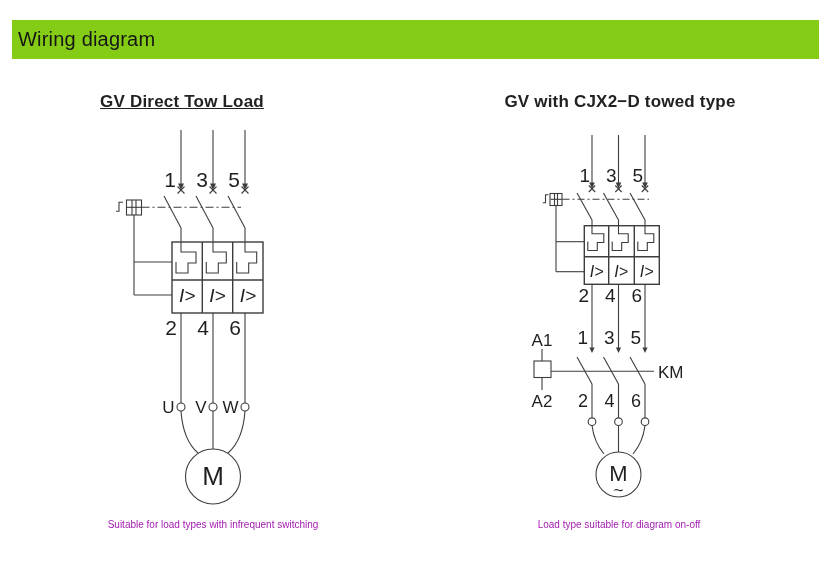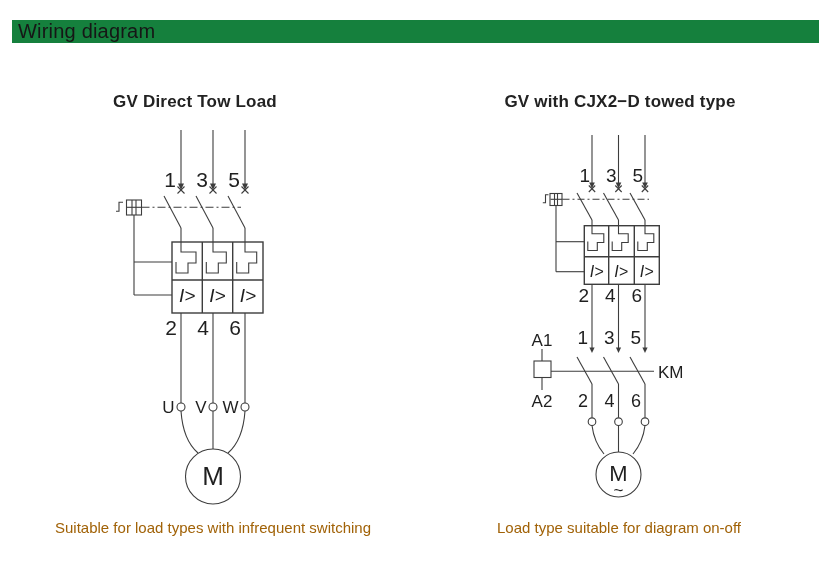--- a/index.html
+++ b/index.html
@@ -1,49 +1,49 @@
 <!DOCTYPE html>
 <html><head>
 <meta charset="utf-8">
 <style>
   html,body{margin:0;padding:0;}
   body{
     width:819px;height:563px;position:relative;background:#ffffff;
     font-family:"Liberation Sans", sans-serif;color:#1f1f1f;overflow:hidden;
   }
   .header-bar{
-    position:absolute;left:12px;right:0;top:20px;height:23px;
-    background:#15803d;display:flex;align-items:center;
+    position:absolute;left:12px;right:0;top:20px;height:39px;
+    background:#84cc16;display:flex;align-items:center;
   }
   .header-bar .title{
     font-size:20px;color:#161616;padding-left:6px;letter-spacing:0.2px;
   }
   .diagram-title{
     position:absolute;top:92px;transform:translateX(-50%);
     font-size:17px;font-weight:bold;color:#222;white-space:nowrap;letter-spacing:0.2px;
   }
   .caption{
     position:absolute;top:519px;transform:translateX(-50%);
-    font-size:15px;color:#a16207;white-space:nowrap;
+    font-size:10px;color:#a21caf;white-space:nowrap;
   }
   svg.diag{position:absolute;}
   svg text{fill:#1f1f1f;stroke:none;font-family:"Liberation Sans", sans-serif;}
   .wire{stroke:#3d3d3d;stroke-width:1.1;fill:none;}
   .boxline{stroke:#3d3d3d;stroke-width:1.4;fill:none;}
   .solidmark{fill:#3d3d3d;stroke:none;}
   .term{fill:#ffffff;stroke:#3d3d3d;stroke-width:1.1;}
 </style>
 </head>
 <body>
 
 <div class="header-bar">
   <span class="title">Wiring diagram</span>
 </div>
 
-<div class="diagram-title" style="left:195px;">GV Direct Tow Load</div>
+<div class="diagram-title" style="left:182px;text-decoration:underline;">GV Direct Tow Load</div>
 <div class="diagram-title" style="left:620px;">GV with CJX2−D towed type</div>
 
 <svg class="diag" style="left:85px;top:120px;" width="240" height="395" viewBox="85 120 240 395">
 
   <g class="wire">
     <line x1="181" y1="130" x2="181" y2="184"></line>
     <line x1="213" y1="130" x2="213" y2="184"></line>
     <line x1="245" y1="130" x2="245" y2="184"></line>
   </g>
 

